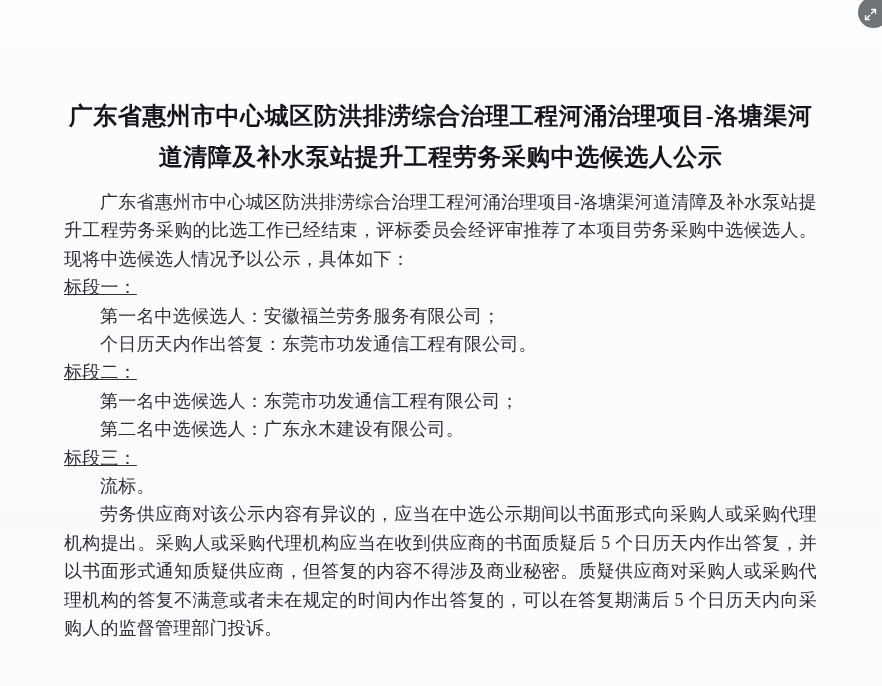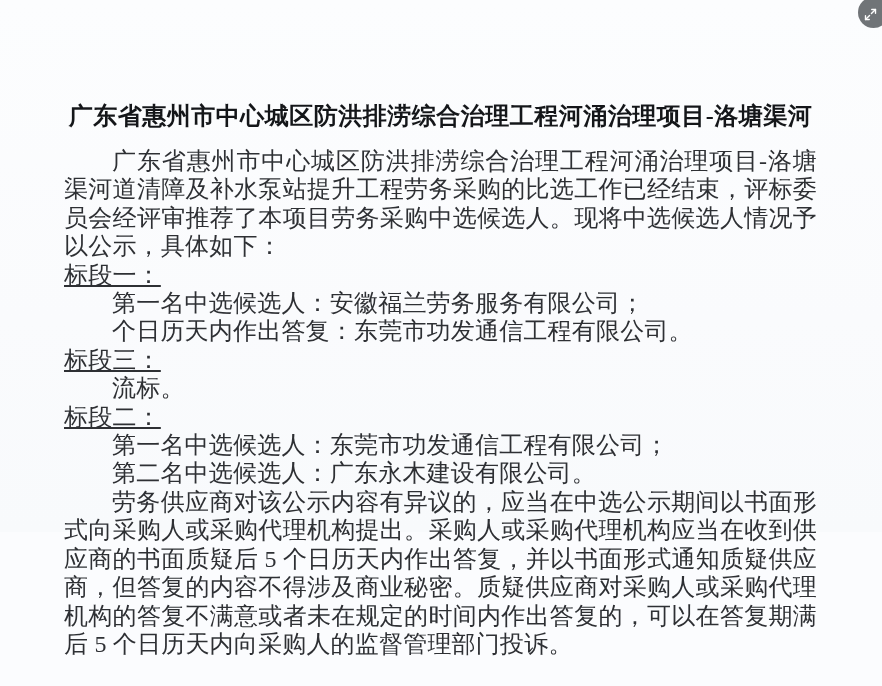--- a/index.html
+++ b/index.html
@@ -29,21 +29,21 @@
       font-size: 24px;
       line-height: 41px;
       font-weight: 700;
       text-align: center;
       color: #141619;
       letter-spacing: 0.5px;
     }
     .title-line { display: block; }
     .para {
       margin: 0;
-      font-size: 24px;
+      font-size: 18px;
       line-height: 28.4px;
       text-align: justify;
       letter-spacing: 0.2px;
       color: #2e3034;
     }
     .indent { text-indent: 2em; }
     .section-label { text-indent: 0; text-decoration: underline; }
     .corner-btn {
       position: absolute;
       top: -3px;
@@ -63,39 +63,40 @@
   </style>
 </head>
 <body>
 
 <div class="page">
 
   <div class="doc">
 
     <h1 class="doc-title">
       <span class="title-line">广东省惠州市中心城区防洪排涝综合治理工程河涌治理项目-洛塘渠河</span>
+      <span class="title-line">道清障及补水泵站提升工程劳务采购中选候选人公示</span>
     </h1>
 
     <p class="para indent">广东省惠州市中心城区防洪排涝综合治理工程河涌治理项目-洛塘渠河道清障及补水泵站提升工程劳务采购的比选工作已经结束，评标委员会经评审推荐了本项目劳务采购中选候选人。现将中选候选人情况予以公示，具体如下：</p>
 
     <div>
       <p class="para section-label">标段一：</p>
       <p class="para indent">第一名中选候选人：安徽福兰劳务服务有限公司；</p>
       <p class="para indent">个日历天内作出答复：东莞市功发通信工程有限公司。</p>
     </div>
 
     <div>
-      <p class="para section-label">标段三：</p>
-      <p class="para indent">流标。</p>
+      <p class="para section-label">标段二：</p>
+      <p class="para indent">第一名中选候选人：东莞市功发通信工程有限公司；</p>
+      <p class="para indent">第二名中选候选人：广东永木建设有限公司。</p>
     </div>
 
     <div>
-      <p class="para section-label">标段二：</p>
-      <p class="para indent">第一名中选候选人：东莞市功发通信工程有限公司；</p>
-      <p class="para indent">第二名中选候选人：广东永木建设有限公司。</p>
+      <p class="para section-label">标段三：</p>
+      <p class="para indent">流标。</p>
     </div>
 
 
     <p class="para indent">劳务供应商对该公示内容有异议的，应当在中选公示期间以书面形式向采购人或采购代理机构提出。采购人或采购代理机构应当在收到供应商的书面质疑后 5 个日历天内作出答复，并以书面形式通知质疑供应商，但答复的内容不得涉及商业秘密。质疑供应商对采购人或采购代理机构的答复不满意或者未在规定的时间内作出答复的，可以在答复期满后 5 个日历天内向采购人的监督管理部门投诉。</p>
 
   </div>
 
   <button class="corner-btn">
     <svg viewBox="0 0 24 24" width="15" height="15" fill="none" stroke="#ffffff" stroke-width="2.2" stroke-linecap="round" stroke-linejoin="round">
       <path d="M14 4h6v6"></path>

